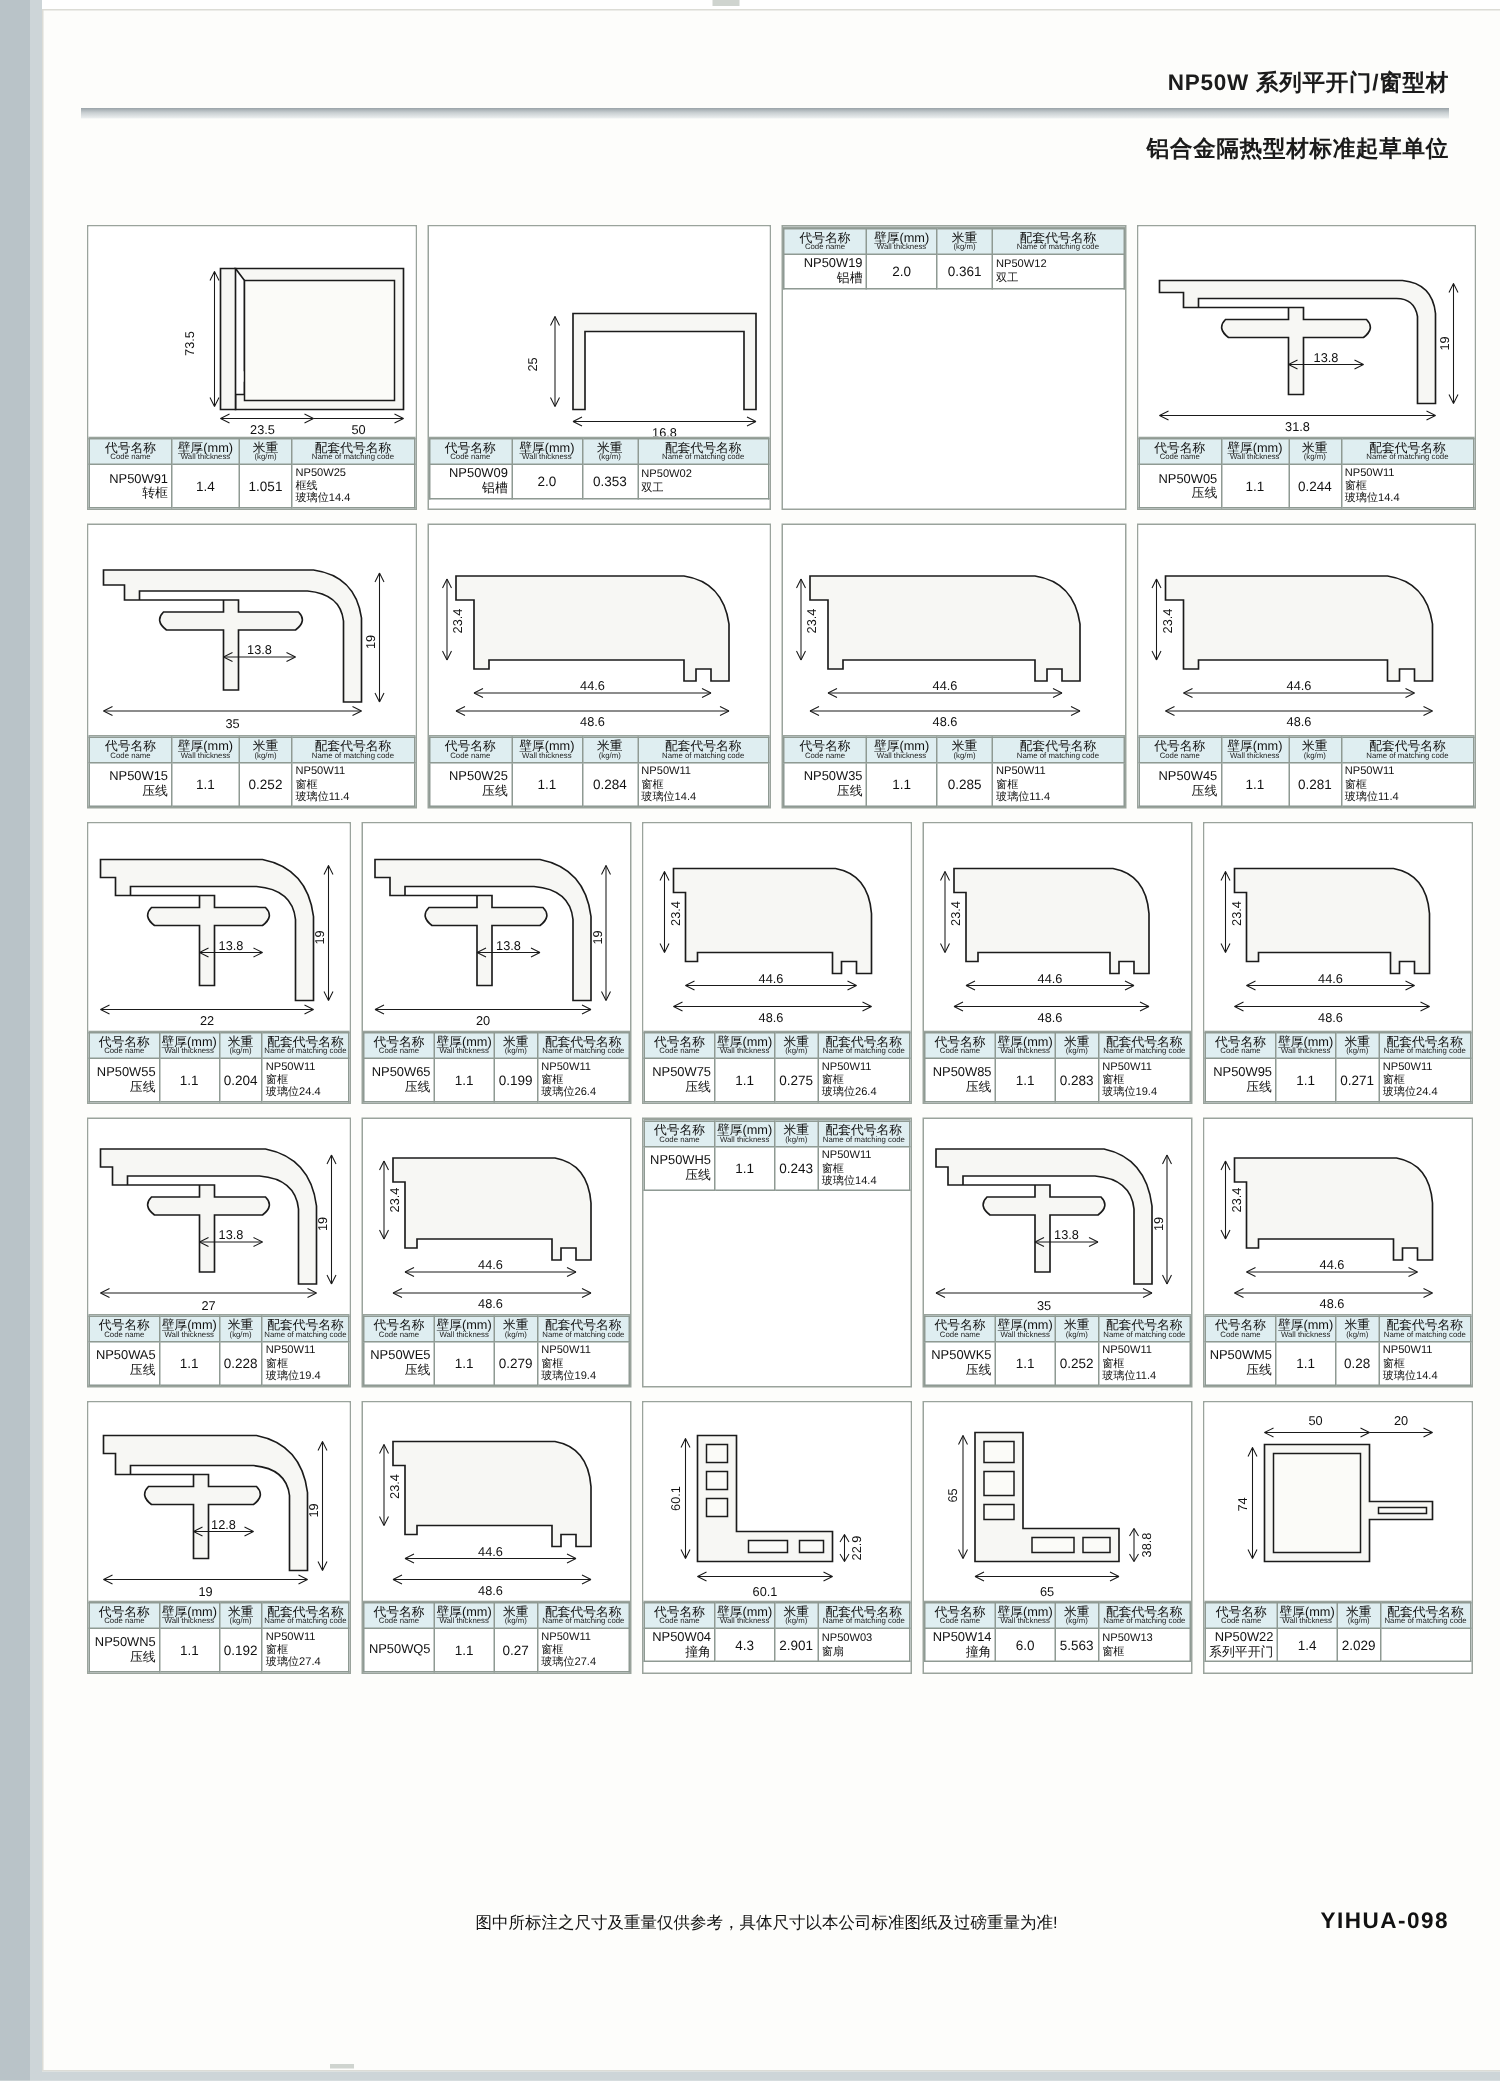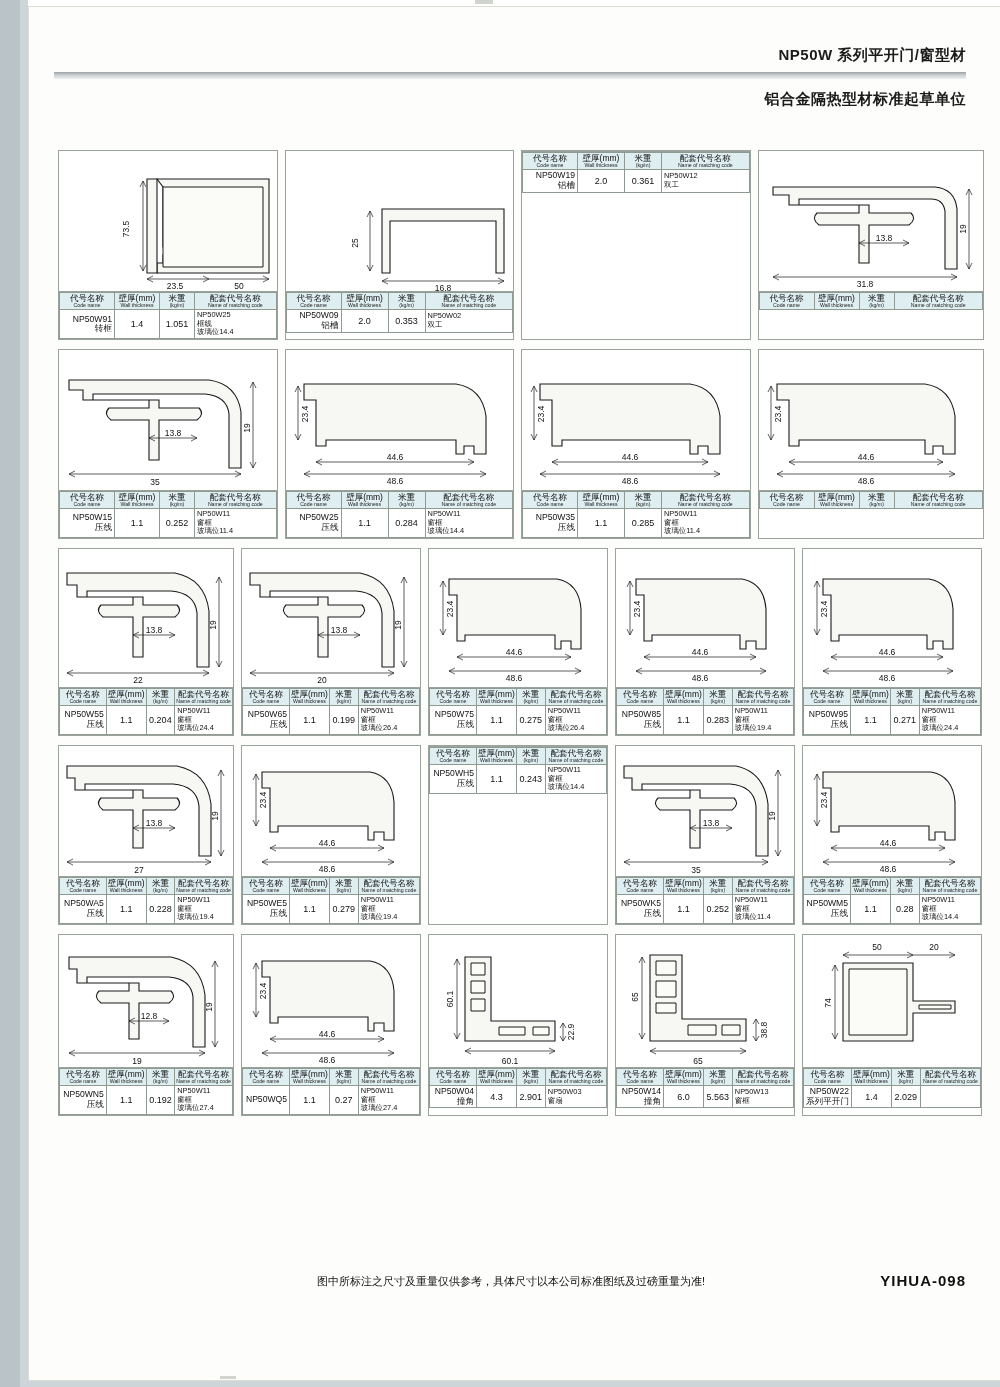--- a/index.html
+++ b/index.html
@@ -233,20 +233,28 @@
                     </td>
                 <td class="th" style="width:32px">
                   <span class="cn">米重</span>
                       <span class="en">(kg/m)</span>
                     </td>
                 <td class="th">
                   <span class="cn">配套代号名称</span>
                       <span class="en">Name of matching code</span>
                     </td>
               </tr>
+              <tr>
+                <td class="code">
+                  <span>NP50W05</span><br><span>压线</span></td>
+                <td class="val">1.1</td>
+                <td class="val">0.244</td>
+                <td class="match">
+                  <span>NP50W11</span><br><span>窗框</span><br><span>玻璃位14.4</span></td>
+              </tr>
             </tbody>
               </table>
           </div>
         </div>
       </div>
 
       <div class="row">
 
         <div class="card" style="width:219px">
           <div class="fig" style="height:140px">
@@ -425,20 +433,26 @@
                       <span class="en">Wall thickness</span>
                     </td>
                 <td class="th" style="width:32px">
                       <span class="cn">米重</span>
                       <span class="en">(kg/m)</span>
                     </td>
                 <td class="th">
                       <span class="cn">配套代号名称</span>
                       <span class="en">Name of matching code</span>
                     </td>
+              </tr>
+              <tr>
+                <td class="code"><span>NP50W45</span><br><span>压线</span></td>
+                <td class="val">1.1</td>
+                <td class="val">0.281</td>
+                <td class="match"><span>NP50W11</span><br><span>窗框</span><br><span>玻璃位11.4</span></td>
               </tr>
             </tbody>
               </table>
           </div>
         </div>
       </div>
 
       <div class="row">
 
         <div class="card" style="width:174px">

